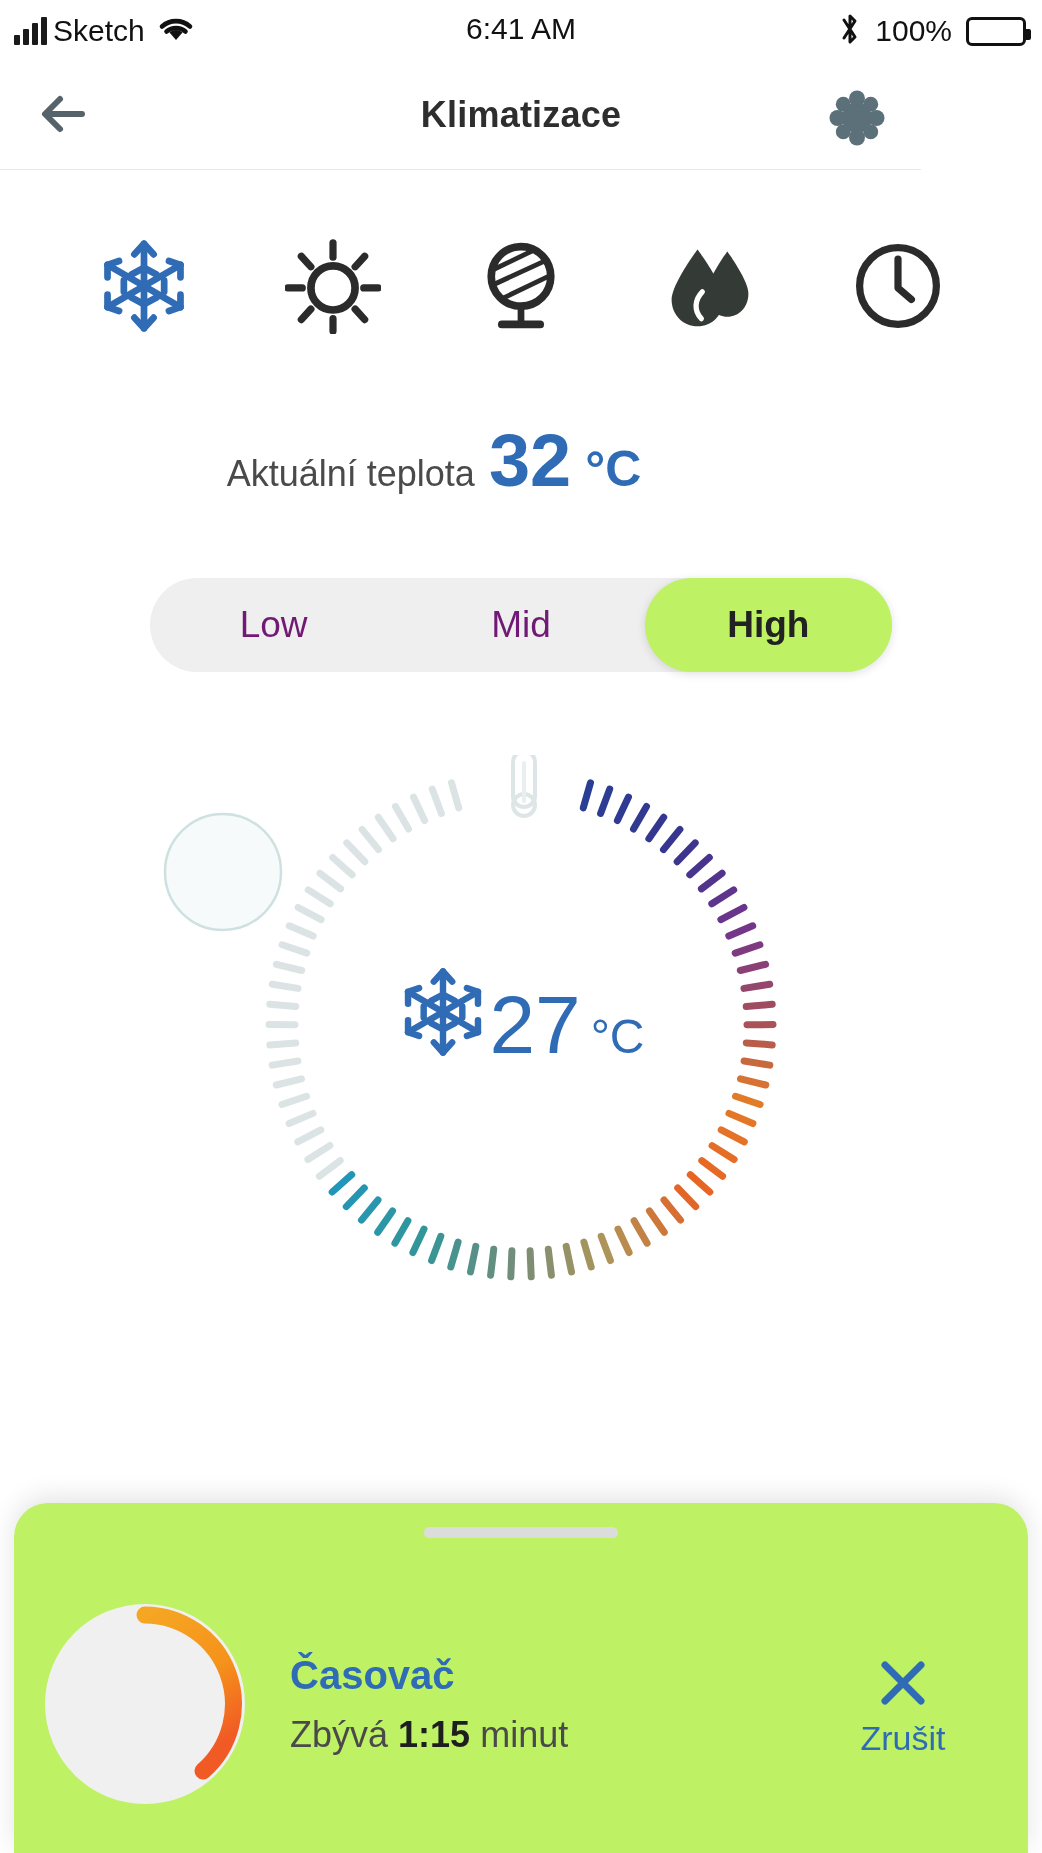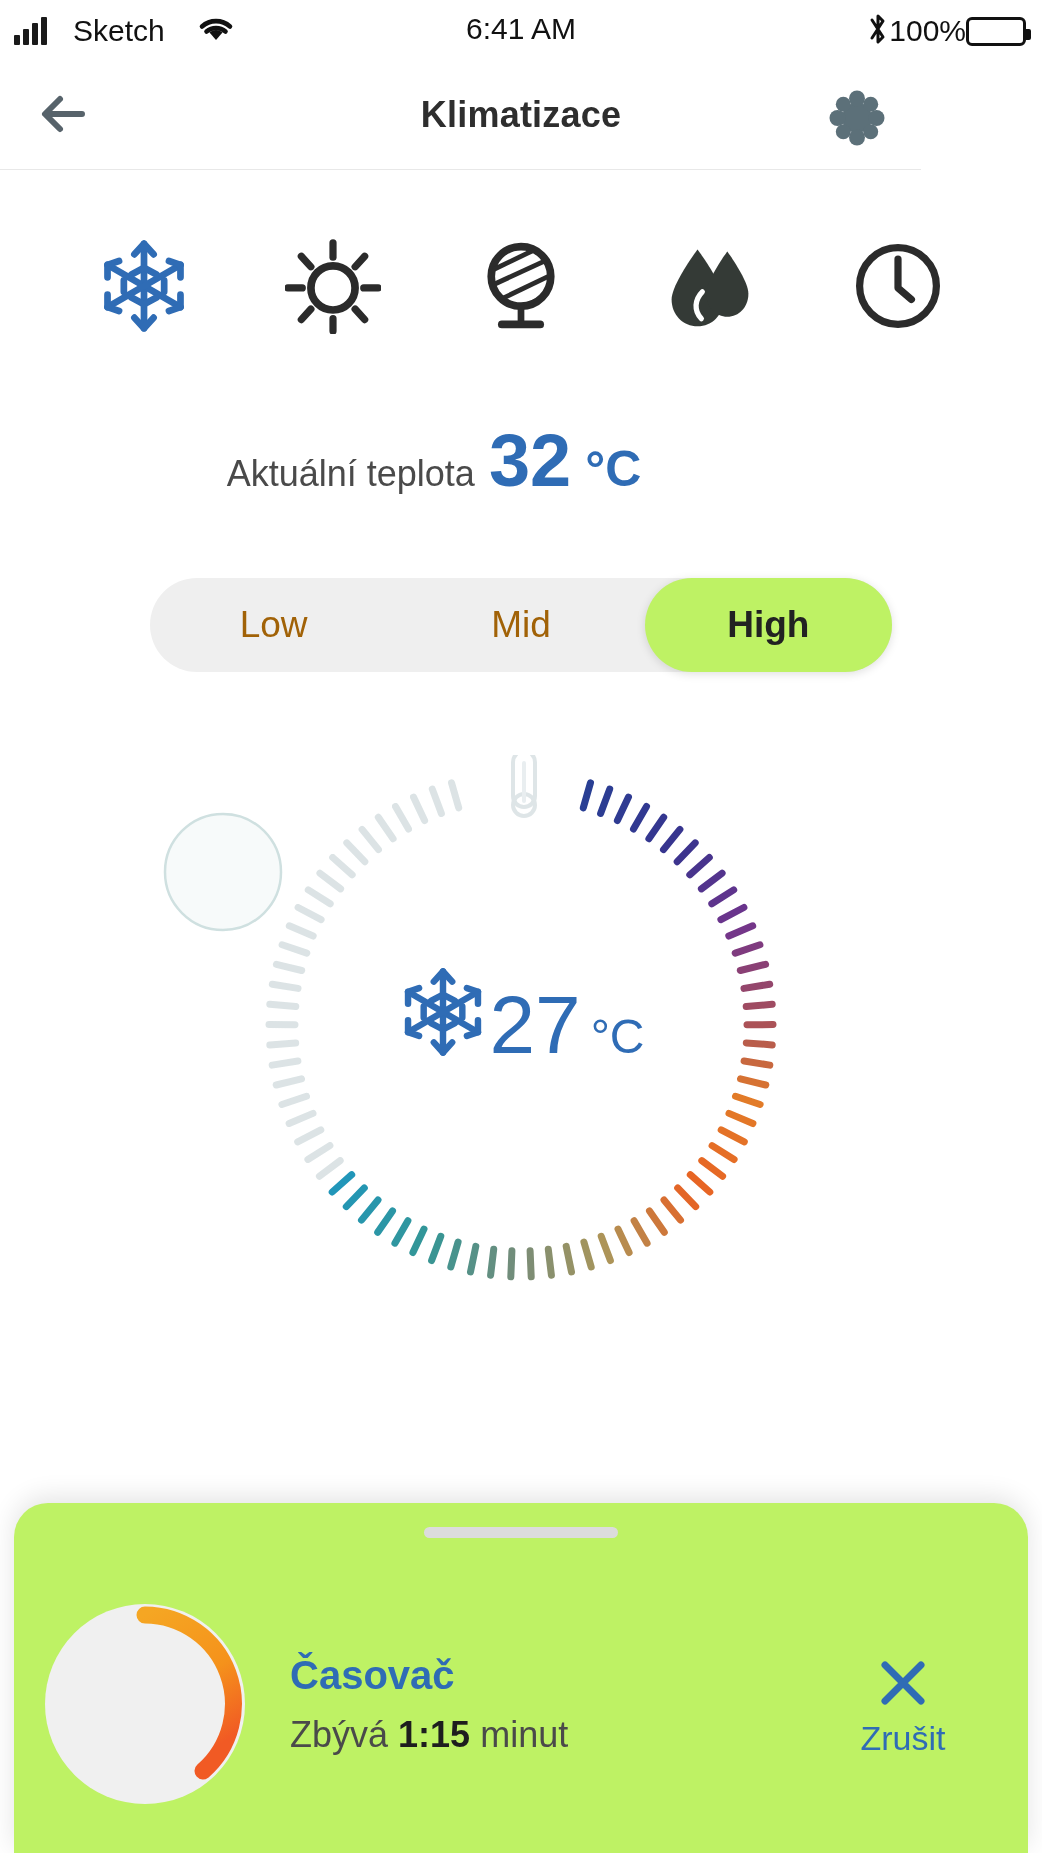--- a/index.html
+++ b/index.html
@@ -16,37 +16,37 @@
   }
 
   
   .statusbar {
     position: absolute; top: 0; left: 0;
     width: 1042px; height: 62px;
     display: flex; align-items: center;
   }
   .sb-left {
     position: absolute; left: 14px; top: 0; height: 62px;
-    display: flex; align-items: center; gap: 26px;
+    display: flex; align-items: center; gap: 6px;
   }
   .signal-bars { display: flex; align-items: flex-end; gap: 3px; height: 27px; }
   .signal-bars i { display: block; width: 6px; background: #1a1a1a; border-radius: 1px; }
   .signal-bars i:nth-child(1) { height: 10px; }
   .signal-bars i:nth-child(2) { height: 16px; }
   .signal-bars i:nth-child(3) { height: 22px; }
   .signal-bars i:nth-child(4) { height: 28px; }
   .carrier { font-size: 30px; color: #111; letter-spacing: 0px; }
   .wifi { margin-left: 6px; }
   .sb-center {
     position: absolute; left: 0; width: 1042px; text-align: center;
     top: 12px; font-size: 30px; color: #111; font-weight: 400;
   }
   .sb-right {
     position: absolute; right: 16px; top: 0; height: 62px;
-    display: flex; align-items: center; gap: 0;
+    display: flex; align-items: center; gap: 14px;
   }
   .battery-pct { font-size: 30px; color: #111; }
   .battery {
     width: 60px; height: 29px; border: 3px solid #111; border-radius: 6px;
     position: relative; padding: 2px;
   }
   .battery::after {
     content: ''; position: absolute; right: -8px; top: 9px;
     width: 5px; height: 11px; background: #111; border-radius: 0 2px 2px 0;
   }
@@ -92,21 +92,21 @@
   
   .segmented {
     position: absolute; top: 578px; left: 150px;
     width: 742px; height: 94px;
     background: #efefef; border-radius: 47px;
     display: flex; align-items: center;
   }
   .seg {
     flex: 1; height: 94px;
     display: flex; align-items: center; justify-content: center;
-    font-size: 37px; color: #a16207; cursor: pointer;
+    font-size: 37px; color: #701a75; cursor: pointer;
     border-radius: 47px; user-select: none;
   }
   .seg.active {
     background: #bef264; color: #222; font-weight: 700;
     box-shadow: 0 2px 10px rgba(0,0,0,0.13);
   }
 
   
   .dial-wrap {
     position: absolute; top: 755px; left: 141px;

